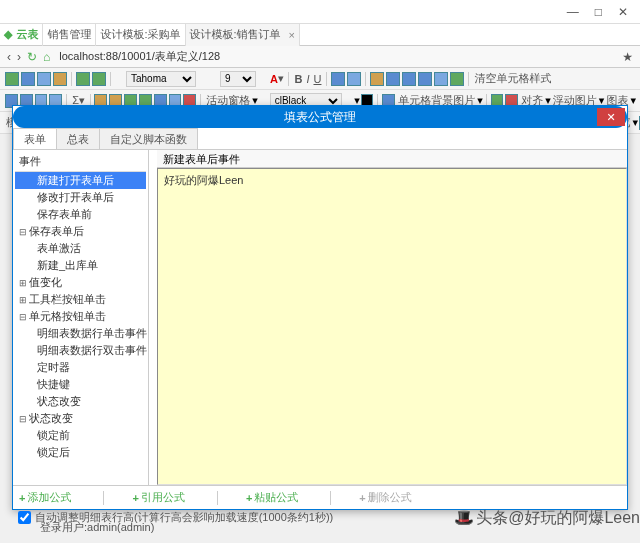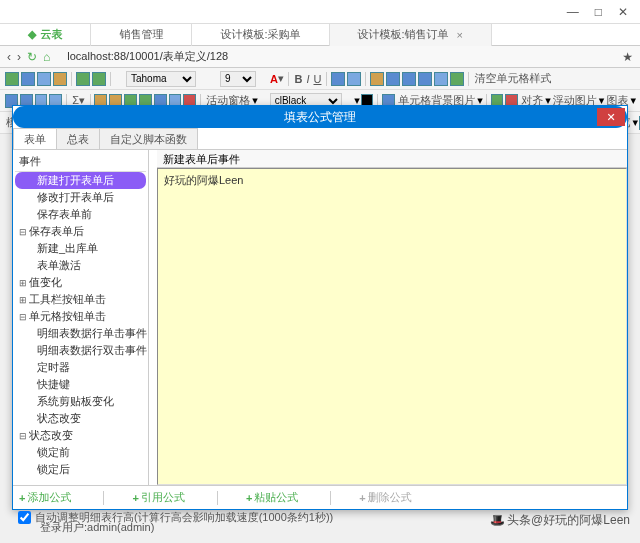--- a/index.html
+++ b/index.html
@@ -1,62 +1,62 @@
 <!DOCTYPE html>
 <html><head>
 <meta charset="utf-8">
 <style>
 * { margin: 0; padding: 0; box-sizing: border-box; font-family: "Microsoft YaHei", SimSun, sans-serif; }
 body { width: 640px; height: 543px; background: #f0f0f0; font-size: 11px; overflow: hidden; }
 .titlebar { height: 24px; background: #fff; display: flex; align-items: center; justify-content: flex-end; padding: 0 4px; border-bottom: 1px solid #ddd; }
 .titlebar span { margin: 0 8px; color: #555; cursor: pointer; font-size: 12px; }
 .tabs-row { height: 22px; background: #fff; display: flex; align-items: center; border-bottom: 1px solid #ccc; font-size: 11px; }
-.app-tab { padding: 0 28px; height: 22px; display: flex; align-items: center; border-right: 1px solid #ddd; color: #555; }
+.app-tab { padding: 0 4px; height: 22px; display: flex; align-items: center; border-right: 1px solid #ddd; color: #555; }
 .app-tab.brand { color: #4CAF50; font-weight: bold; }
 .app-tab.brand::before { content: "◆"; margin-right: 4px; color: #4CAF50; }
 .app-tab.active { background: #f5f5f5; text-align: right; }
 .app-tab .close { margin-left: 8px; color: #888; }
 .nav-row { height: 22px; background: #f8f8f8; display: flex; align-items: center; padding: 0 4px; border-bottom: 1px solid #ccc; font-size: 11px; }
 .nav-btn { margin: 0 3px; color: #555; cursor: pointer; font-size: 12px; }
 .nav-btn.green { color: #4CAF50; }
-.addr { flex: 1; margin: 0 14px; color: #333; }
+.addr { flex: 1; margin: 0 6px; color: #333; }
 .toolbar { height: 22px; background: #f5f5f5; display: flex; align-items: center; padding: 0 4px; border-bottom: 1px solid #ddd; overflow: hidden; white-space: nowrap; }
 .tb-btn { margin: 0 2px; color: #555; cursor: pointer; font-size: 11px; display: inline-flex; align-items: center; }
 .tb-sep { width: 1px; height: 14px; background: #ccc; margin: 0 3px; display: inline-block; }
 .tb-select { height: 16px; font-size: 10px; border: 1px solid #ccc; margin: 0 12px; }
 .tb-ic { width: 14px; height: 14px; display: inline-block; background: #6a9; margin: 0 1px; border: 1px solid #489; }
 .tb-ic.b1 { background: #5a8bd0; }
 .tb-ic.b2 { background: #7ba8e0; }
 .tb-ic.g1 { background: #5fa85f; }
 .tb-ic.y1 { background: #d0a050; }
 .tb-ic.r1 { background: #d05050; }
 .dialog { position: absolute; top: 105px; left: 12px; width: 616px; height: 405px; background: #fff; border: 1px solid #0078d7; box-shadow: 0 2px 8px rgba(0,0,0,0.3); }
 .dlg-title { height: 22px; background: #0078d7; color: #fff; display: flex; align-items: center; justify-content: center; position: relative; font-size: 12px; border-radius: 11px; }
 .dlg-close { position: absolute; right: 2px; top: 2px; width: 28px; height: 18px; background: #d04040; color: #fff; display: flex; align-items: center; justify-content: center; cursor: pointer; font-size: 11px; }
 .dlg-tabs { height: 22px; display: flex; border-bottom: 1px solid #ccc; font-size: 11px; }
 .dlg-tab { padding: 0 10px; display: flex; align-items: center; border: 1px solid #ccc; border-bottom: none; margin-right: -1px; background: #f0f0f0; color: #555; }
 .dlg-tab.active { background: #fff; }
 .dlg-body { display: flex; height: 335px; }
 .tree-panel { width: 136px; border-right: 1px solid #ccc; overflow-y: auto; padding: 2px; font-size: 11px; }
 .tree-header { padding: 2px 4px; font-size: 11px; border-bottom: 1px solid #ddd; color: #333; }
 .tree-node { padding: 1px 0 1px 4px; display: flex; align-items: center; color: #333; cursor: pointer; white-space: nowrap; }
-.tree-node.sel { background: #8b5cf6; color: #fff; border-radius: 7px; }
+.tree-node.sel { background: #3b82f6; color: #fff; }
 .tree-node.child { padding-left: 22px; }
 .tree-exp { width: 10px; display: inline-block; color: #666; font-size: 9px; }
 .content-panel { flex: 1; display: flex; flex-direction: column; padding-left: 8px; }
 .content-header { height: 18px; padding: 2px 6px; border-bottom: 1px solid #ccc; font-size: 11px; background: #f8f8f8; }
 .content-body { flex: 1; background: #ffffcc; padding: 4px 6px; font-size: 11px; color: #333; border: 1px inset #ddd; }
 .dlg-footer { height: 24px; border-top: 1px solid #ccc; display: flex; align-items: center; padding: 0 6px; font-size: 11px; gap: 24px; }
 .ft-btn { color: #4CAF50; margin-right: 4px; cursor: pointer; display: flex; align-items: center; }
 .ft-btn::before { content: "+"; font-weight: bold; margin-right: 2px; }
 .ft-btn.del { color: #aaa; }
 .ft-sep { width: 1px; height: 14px; background: #ccc; margin: 0 4px; }
 .bottom-info { position: absolute; bottom: 18px; left: 18px; font-size: 11px; color: #555; display: flex; align-items: center; }
 .bottom-info input[type=checkbox] { margin-right: 4px; }
-.watermark { position: absolute; bottom: 14px; right: 10px; font-size: 12px; color: #555; }
+.watermark { position: absolute; bottom: 14px; right: 0; font-size: 16px; color: #555; }
 .watermark::before { content: "🎩"; margin-right: 2px; }
 .login-info { position: absolute; bottom: 8px; left: 40px; font-size: 11px; color: #555; }
 </style>
 </head>
 <body>
 
 <div class="titlebar">
   <span>—</span>
   <span>□</span>
   <span>✕</span>
@@ -194,24 +194,24 @@
             <span>修改打开表单后</span>
           </div>
           <div class="tree-node child">
             <span>保存表单前</span>
           </div>
           <div class="tree-node">
             <span class="tree-exp">⊟</span>
             <span>保存表单后</span>
           </div>
           <div class="tree-node child">
+            <span>表单激活</span>
+          </div>
+          <div class="tree-node child">
             <span>新建_出库单</span>
-          </div>
-          <div class="tree-node child">
-            <span>表单激活</span>
           </div>
           <div class="tree-node">
             <span class="tree-exp">⊞</span>
             <span>值变化</span>
           </div>
           <div class="tree-node">
             <span class="tree-exp">⊞</span>
             <span>工具栏按钮单击</span>
           </div>
           <div class="tree-node">
@@ -222,23 +222,20 @@
             <span>明细表数据行单击事件</span>
           </div>
           <div class="tree-node child">
             <span>明细表数据行双击事件</span>
           </div>
           <div class="tree-node child">
             <span>定时器</span>
           </div>
           <div class="tree-node child">
             <span>快捷键</span>
-          </div>
-          <div class="tree-node child">
-            <span>系统剪贴板变化</span>
           </div>
           <div class="tree-node child">
             <span>状态改变</span>
           </div>
           <div class="tree-node">
             <span class="tree-exp">⊟</span>
             <span>状态改变</span>
           </div>
           <div class="tree-node child">
             <span>锁定前</span>

